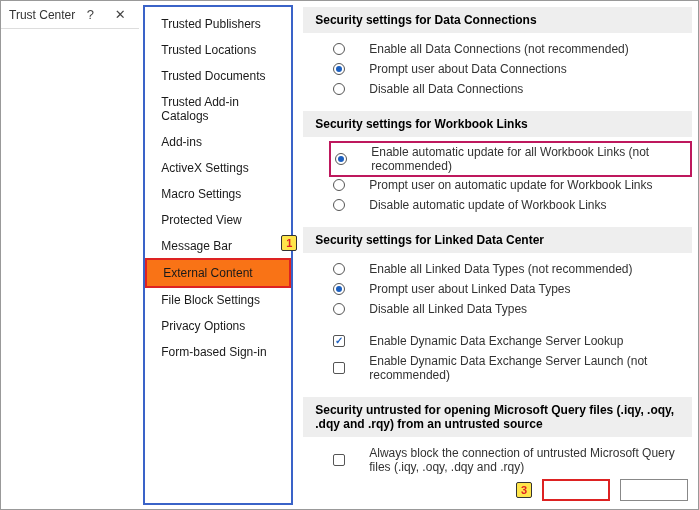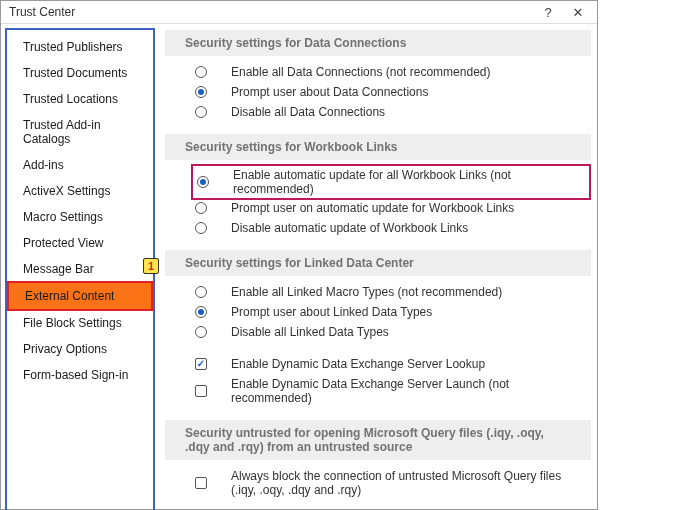--- a/index.html
+++ b/index.html
@@ -8,24 +8,24 @@
     font-family: "Segoe UI", Tahoma, sans-serif;
     font-size: 12px;
     color: #333;
     background: #fff;
     width: 699px;
     height: 510px;
     overflow: hidden;
   }
   .window {
     border: 1px solid #999;
-    width: 598px;
+    width: 699px;
     height: 510px;
     display: flex;
-    flex-direction: column;
+    flex-direction: row;
   }
   .titlebar {
     display: flex;
     align-items: center;
     height: 28px;
     padding: 0 4px 0 8px;
     border-bottom: 1px solid #ddd;
     font-size: 12px;
   }
   .titlebar .title { flex: 1; }
@@ -57,23 +57,23 @@
     margin: -1px 0;
   }
   .main {
     flex: 1;
     padding: 6px 6px 40px 6px;
     overflow: hidden;
   }
   .grouphdr {
     background: #eee;
     font-weight: 600;
-    padding: 6px 20px;
+    padding: 6px 12px;
     margin-top: 6px;
-    color: #737373;
+    color: #000000;
   }
   .grouphdr:first-child { margin-top: 0; }
   .options { padding: 6px 4px 6px 30px; }
   .opt {
     display: flex;
     align-items: center;
     gap: 24px;
     padding: 3px 0;
     color: #333;
   }
@@ -124,22 +124,22 @@
   <div class="titlebar">
     <span class="title">Trust Center</span>
     <div class="tbtn">?</div>
     <div class="tbtn">✕</div>
   </div>
 
   <div class="body">
 
     <div class="sidebar">
       <div class="item"><span>Trusted Publishers</span></div>
+      <div class="item"><span>Trusted Locations</span></div>
       <div class="item"><span>Trusted Documents</span></div>
-      <div class="item"><span>Trusted Locations</span></div>
       <div class="item"><span>Trusted Add-in Catalogs</span></div>
       <div class="item"><span>Add-ins</span></div>
       <div class="item"><span>ActiveX Settings</span></div>
       <div class="item"><span>Macro Settings</span></div>
       <div class="item"><span>Protected View</span></div>
       <div class="item" style="position:relative;">
         <span>Message Bar</span>
         <span class="annotation" style="right:-6px;top:2px;">1</span>
       </div>
       <div class="item selected"><span>External Content</span></div>
@@ -184,21 +184,21 @@
         <div class="opt">
           <span class="radio"></span>
           <span>Disable automatic update of Workbook Links</span>
         </div>
       </div>
 
       <div class="grouphdr">Security settings for Linked Data Center</div>
       <div class="options">
         <div class="opt">
           <span class="radio"></span>
-          <span>Enable all Linked Macro Types (not recommended)</span>
+          <span>Enable all Linked Data Types (not recommended)</span>
         </div>
         <div class="opt">
           <span class="radio">
               <span class="dot"></span>
             </span>
           <span>Prompt user about Linked Data Types</span>
         </div>
         <div class="opt">
           <span class="radio"></span>
           <span>Disable all Linked Data Types</span>

